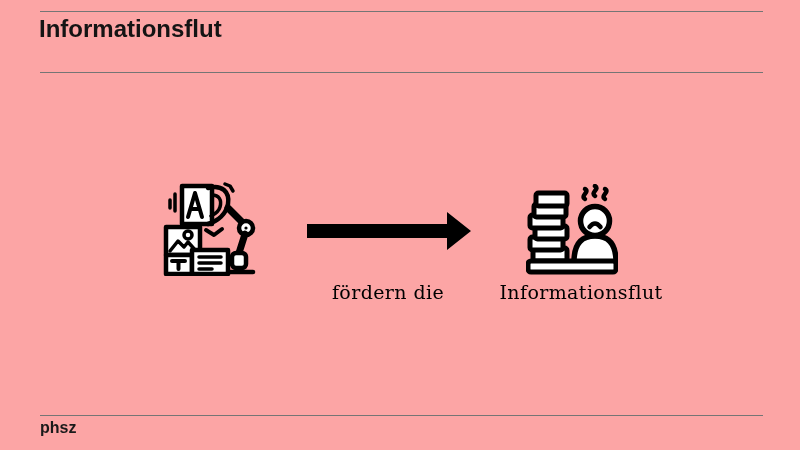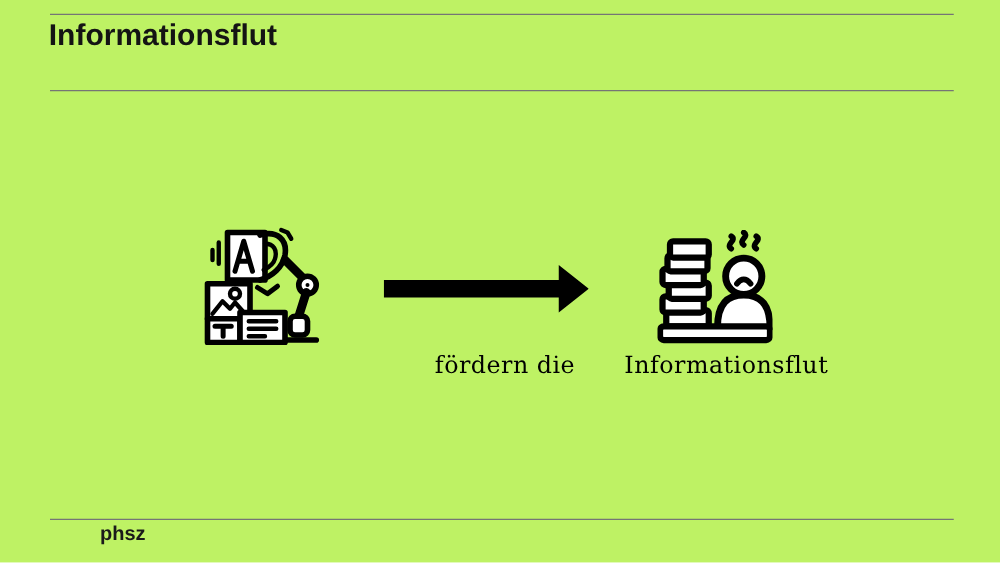--- a/index.html
+++ b/index.html
@@ -1,20 +1,20 @@
 <!DOCTYPE html>
 <html><head>
 <meta charset="utf-8">
 <style>
   html, body { margin: 0; padding: 0; background: #ffffff; }
   .slide {
     position: relative;
     width: 800px;
     height: 450px;
-    background: #bef264;
+    background: #fca5a5;
     overflow: hidden;
     font-family: "Liberation Sans", sans-serif;
   }
   .rule {
     position: absolute;
     left: 40px;
     width: 723px;
     height: 1px;
     background: #757575;
   }
@@ -40,31 +40,30 @@
     position: absolute;
     top: 281px;
     font-family: "DejaVu Serif", serif;
     font-size: 19px;
     letter-spacing: 0.4px;
     color: #000000;
     text-align: center;
     white-space: nowrap;
   }
   .label-source   { left: 116px; width: 190px; }
-  .label-relation { left: 324px; width: 160px; }
+  .label-relation { left: 308px; width: 160px; }
   .label-target   { left: 486px; width: 190px; }
   .footer-logo {
     position: absolute;
     left: 40px;
     top: 419px;
     font-family: "Liberation Sans", sans-serif;
     font-size: 16px;
     font-weight: bold;
     color: #1a1a1a;
-    margin-left: 40px;
   }
 </style>
 </head>
 <body>
 
 <div class="slide">
 
   <div class="rule rule-top"></div>
   <h1 class="title">Informationsflut</h1>
   <div class="rule rule-header"></div>

